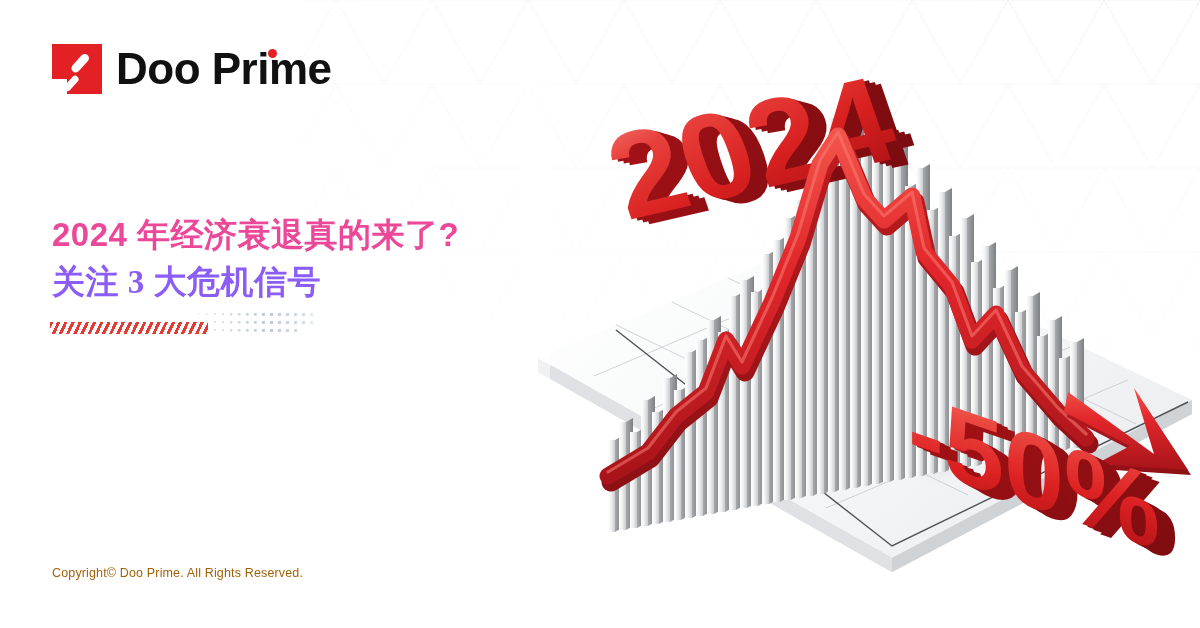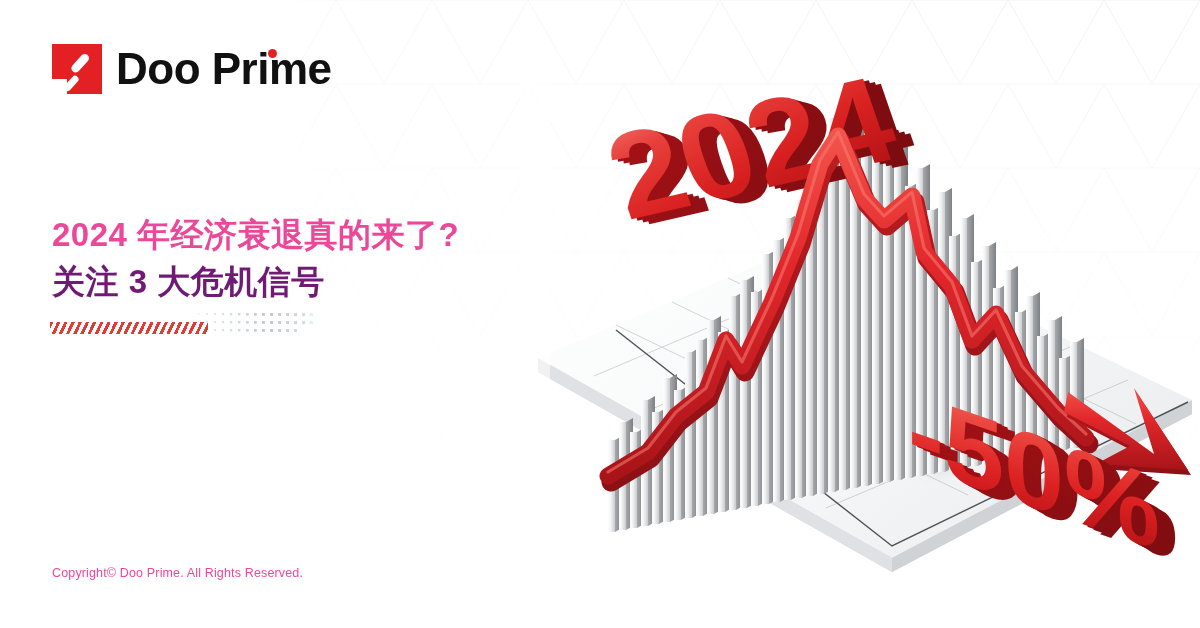--- a/index.html
+++ b/index.html
@@ -73,21 +73,21 @@
   }
   .headline-line {
     font-size: 33px;
     font-weight: 700;
     line-height: 1.42;
     letter-spacing: 0.5px;
     white-space: nowrap;
     font-family: "Liberation Sans", "DejaVu Sans", sans-serif;
   }
   .headline-line.red   { color: #ec4899; }
-  .headline-line.black { color: #701a75; }
+  .headline-line.black { color: #8b5cf6; font-family: Liberation Serif, serif; }
 
   
   .divider {
     position: absolute;
     left: 50px;
     top: 310px;
     width: 270px;
     height: 26px;
     z-index: 5;
   }
@@ -110,21 +110,21 @@
     width: 124px;
     height: 26px;
   }
 
   
   .copyright {
     position: absolute;
     left: 52px;
     top: 566px;
     font-size: 12.5px;
-    color: #ec4899;
+    color: #a16207;
     letter-spacing: 0.15px;
     z-index: 5;
     font-family: "Liberation Sans", "DejaVu Sans", sans-serif;
   }
 
   
   .illustration {
     position: absolute;
     left: 520px;
     top: 40px;

